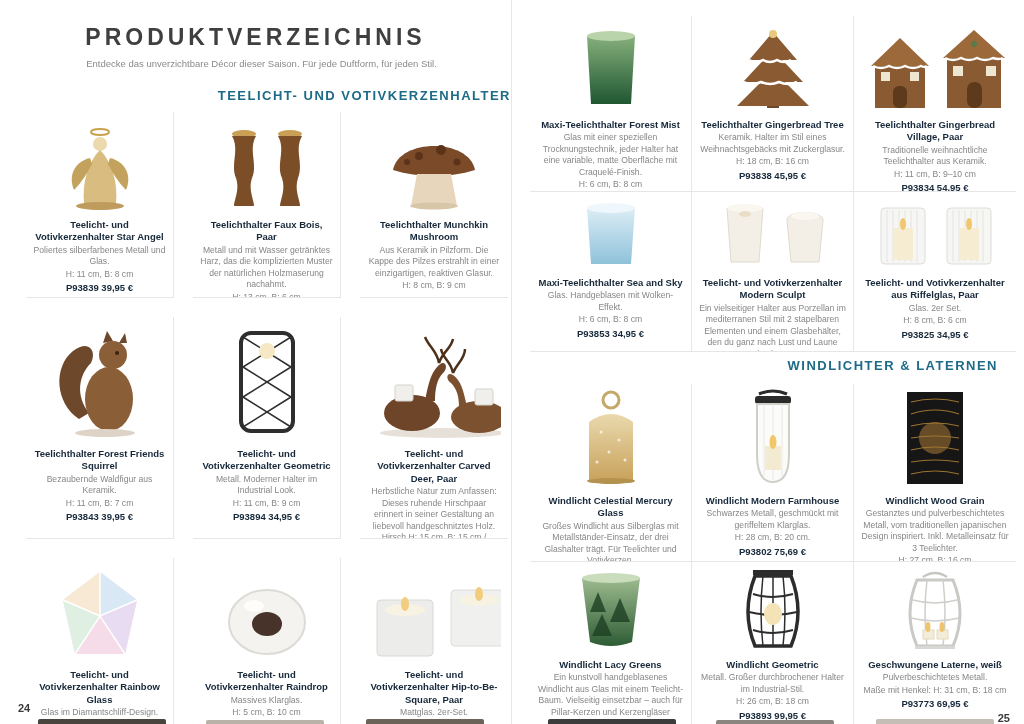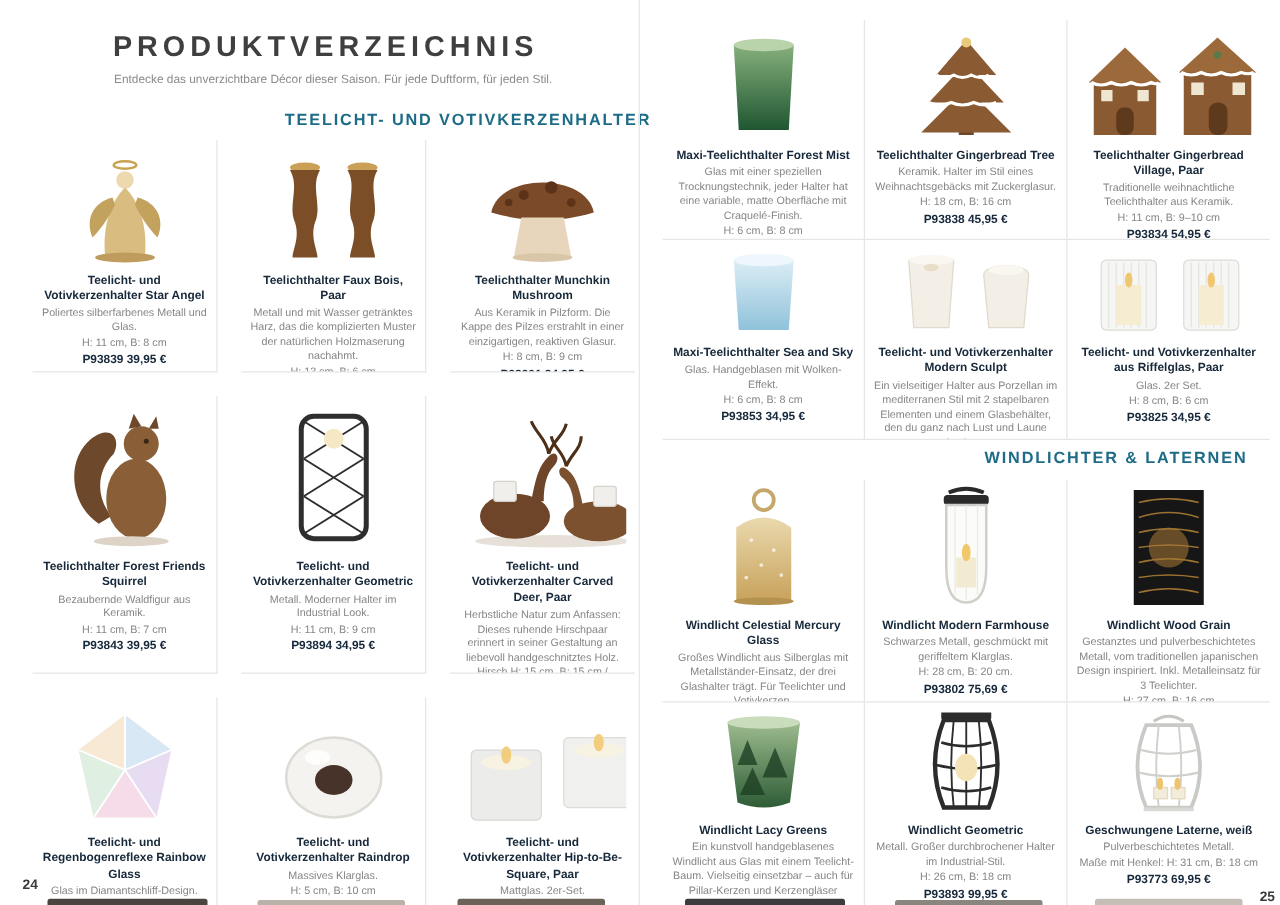--- a/index.html
+++ b/index.html
@@ -1,20 +1,20 @@
 <!DOCTYPE html>
 <html><head>
 <meta charset="utf-8">
 <style>
   html,body{margin:0;padding:0;background:#fff;}
   body{width:1024px;height:724px;position:relative;overflow:hidden;
        font-family:"Liberation Sans",sans-serif;color:#16283a;}
   .spread{position:absolute;inset:0;background:#fff;}
   .gutter{position:absolute;left:511px;top:0;width:1px;height:724px;background:#e7e7e7;}
-  .page{position:absolute;top:0;height:724px;padding-left:10px;}
+  .page{position:absolute;top:0;height:724px;}
   .page-left{left:0;width:511px;}
   .page-right{left:512px;width:512px;margin-top:10px;}
   .lp-header{position:absolute;top:24px;left:0;width:100%;text-align:center;}
   .main-title{font-size:23px;font-weight:600;letter-spacing:4px;color:#3f3f3f;margin:0;}
   .main-sub{font-size:9.5px;color:#8a8a8a;margin:7px 0 0 12px;}
   .section-title{font-size:13px;font-weight:700;letter-spacing:1.5px;color:#1d6b87;margin:0;text-align:right;}
   .lp-section{position:absolute;top:88px;left:0;width:100%;}
   .grid{display:grid;grid-template-columns:1fr 1fr 1fr;}
   .grid-l{position:absolute;left:26px;top:112px;width:482px;grid-template-rows:186px 222px 196px;gap:19px;}
   .grid-rt{position:absolute;left:18px;top:6px;width:486px;grid-template-rows:176px 160px;}
@@ -163,21 +163,21 @@
         <div class="pimg">
           <svg width="110" height="96">
               <polygon points="55,6 92,34 80,88 30,88 18,34" fill="#f5dce8"></polygon>
               <polygon points="55,6 92,34 55,50" fill="#d9e8f5"></polygon>
               <polygon points="55,6 18,34 55,50" fill="#f7e9d4"></polygon>
               <polygon points="18,34 30,88 55,50" fill="#dff0e3"></polygon>
               <polygon points="92,34 80,88 55,50" fill="#e8dcf2"></polygon>
               <path d="M55 6 L55 50 M18 34 L55 50 L92 34 M30 88 L55 50 L80 88" stroke="#ffffff" stroke-width="1.5" fill="none"></path>
             </svg>
         </div>
-        <div class="pname">Teelicht- und Regenbogenreflexe Rainbow Glass</div>
+        <div class="pname">Teelicht- und Votivkerzenhalter Rainbow Glass</div>
         <div class="pdesc">Glas im Diamantschliff-Design. Erzeugt schillernde Regenbogenreflexe.</div>
         <div class="pdims">H: 9 cm, B: 10 cm</div>
         <div class="pprice">P93733 34,95 €</div>
       </div>
 
       <div class="cell">
         <div class="pimg">
           <svg width="110" height="96">
               <ellipse cx="55" cy="56" rx="38" ry="32" fill="#f4f3f0" stroke="#dcdbd6" stroke-width="2"></ellipse>
               <ellipse cx="55" cy="58" rx="15" ry="12" fill="#47332a"></ellipse>

